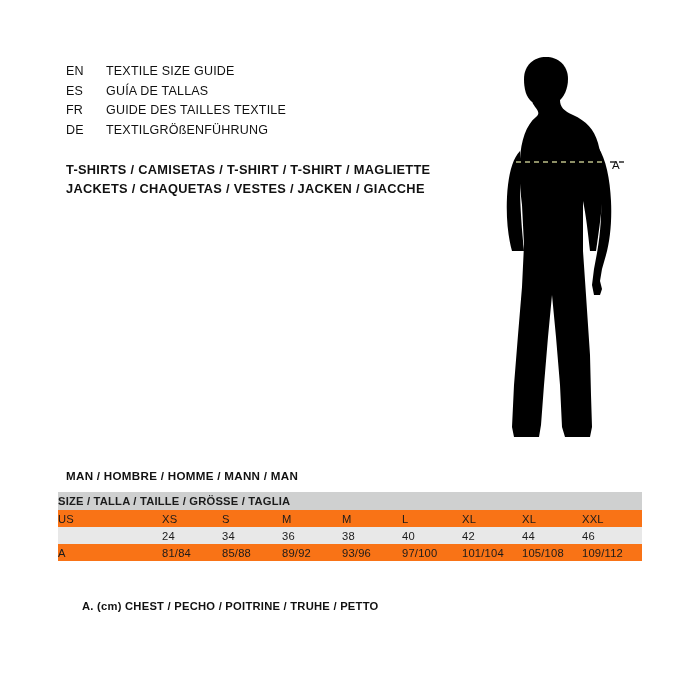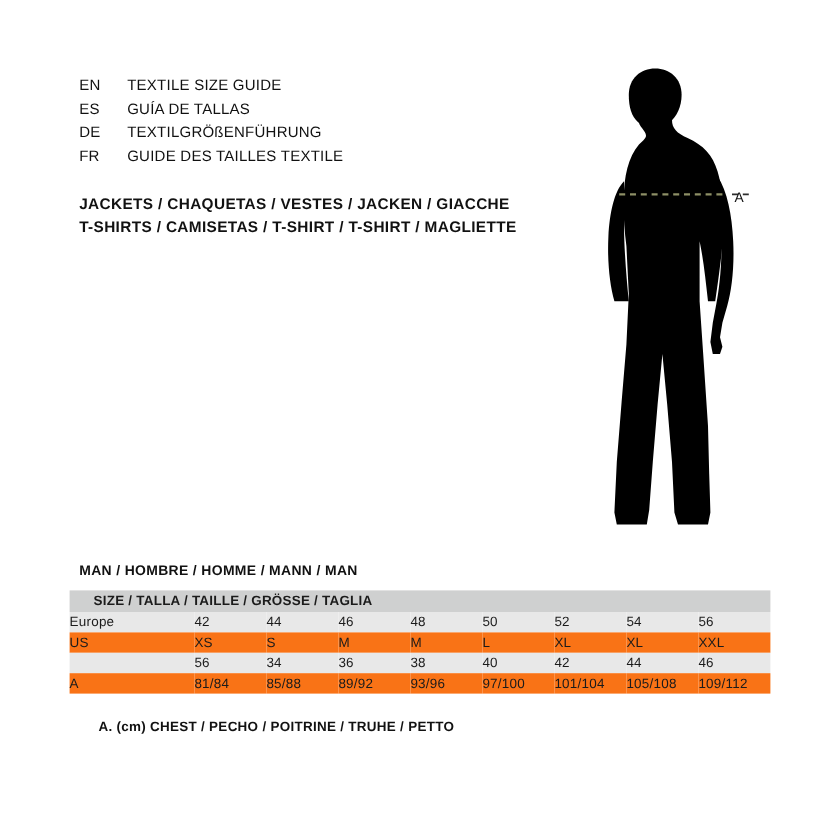--- a/index.html
+++ b/index.html
@@ -105,21 +105,20 @@
     padding: 0;
     height: 17px;
     vertical-align: middle;
     letter-spacing: 0.2px;
   }
   tr.head-row td {
     background: #cfd0d0;
     font-weight: bold;
     font-size: 11.2px;
     height: 18px;
-    padding-left: 20px;
   }
   tr.row-a td { background: #e8e8e8; }
   tr.row-b td { background: #f97316; }
 
   td.c-label {
     width: 104px;
     padding-left: 8px;
   }
   td.c-val {
     width: 60px;
@@ -145,32 +144,32 @@
   <div class="lang-block">
     <div class="lang-row">
       <span class="lang-code">EN</span>
       <span class="lang-text">TEXTILE SIZE GUIDE</span>
     </div>
     <div class="lang-row">
       <span class="lang-code">ES</span>
       <span class="lang-text">GUÍA DE TALLAS</span>
     </div>
     <div class="lang-row">
+      <span class="lang-code">FR</span>
+      <span class="lang-text">GUIDE DES TAILLES TEXTILE</span>
+    </div>
+    <div class="lang-row">
       <span class="lang-code">DE</span>
       <span class="lang-text">TEXTILGRÖßENFÜHRUNG</span>
     </div>
-    <div class="lang-row">
-      <span class="lang-code">FR</span>
-      <span class="lang-text">GUIDE DES TAILLES TEXTILE</span>
-    </div>
   </div>
 
   <div class="cat-block">
+    <div class="cat-line">T-SHIRTS / CAMISETAS / T-SHIRT / T-SHIRT / MAGLIETTE</div>
     <div class="cat-line">JACKETS / CHAQUETAS / VESTES / JACKEN / GIACCHE</div>
-    <div class="cat-line">T-SHIRTS / CAMISETAS / T-SHIRT / T-SHIRT / MAGLIETTE</div>
   </div>
 
   <div class="figure-wrap">
     <svg width="240" height="400" viewBox="0 0 240 400" aria-hidden="true">
       <g>
 
         <path fill="#000000" d="M84 24 C84 10 94 2 106 2 C118 2 128 10 128 24 C128 34 124 42 118 47 L92 47 C86 42 84 34 84 24 Z"></path>
 
         <path fill="#000000" d="M92 45 L120 45
           C120 52 124 56 133 60
@@ -212,47 +211,36 @@
 
   <div class="man-title">MAN / HOMBRE / HOMME / MANN / MAN</div>
 
   <div class="table-wrap">
     <table class="size-table">
       <tbody>
         <tr class="head-row">
           <td class="c-label" colspan="9">SIZE / TALLA / TAILLE / GRÖSSE / TAGLIA</td>
         </tr>
 
-        <tr class="row-a">
-          <td class="c-label">Europe</td>
-          <td class="c-val">42</td>
-          <td class="c-val">44</td>
-          <td class="c-val">46</td>
-          <td class="c-val">48</td>
-          <td class="c-val">50</td>
-          <td class="c-val">52</td>
-          <td class="c-val">54</td>
-          <td class="c-val">56</td>
-        </tr>
 
         <tr class="row-b">
           <td class="c-label">US</td>
           <td class="c-val">XS</td>
           <td class="c-val">S</td>
           <td class="c-val">M</td>
           <td class="c-val">M</td>
           <td class="c-val">L</td>
           <td class="c-val">XL</td>
           <td class="c-val">XL</td>
           <td class="c-val">XXL</td>
         </tr>
 
         <tr class="row-a">
           <td class="c-label"></td>
-          <td class="c-val">56</td>
+          <td class="c-val">24</td>
           <td class="c-val">34</td>
           <td class="c-val">36</td>
           <td class="c-val">38</td>
           <td class="c-val">40</td>
           <td class="c-val">42</td>
           <td class="c-val">44</td>
           <td class="c-val">46</td>
         </tr>
 
         <tr class="row-b">

